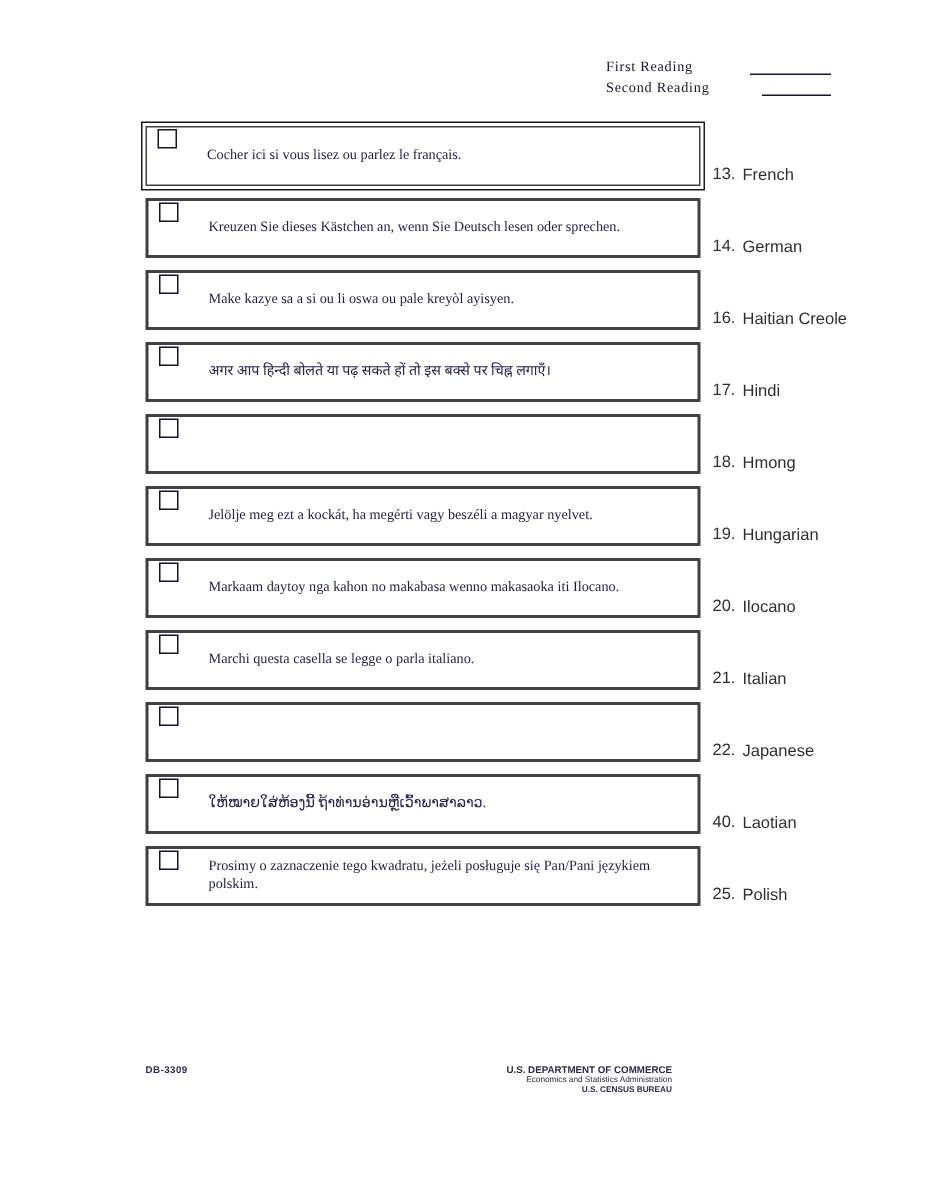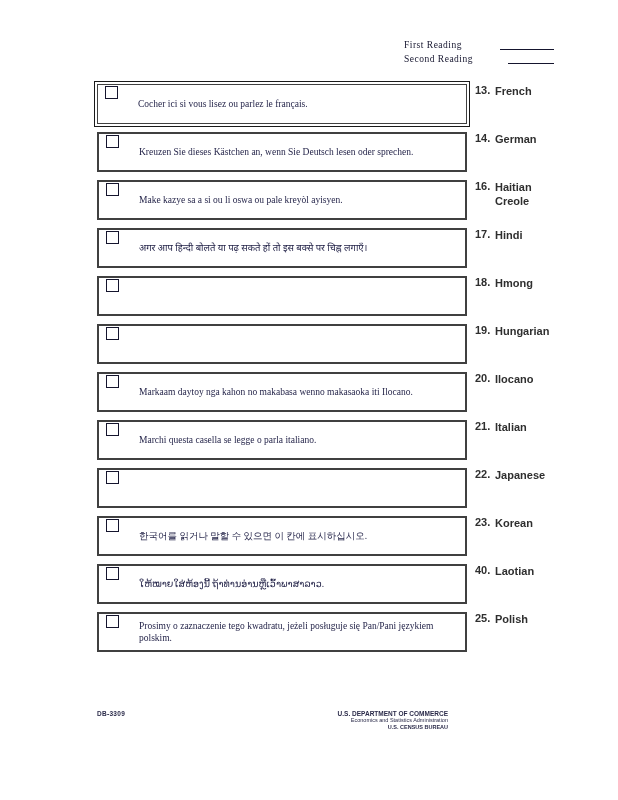--- a/index.html
+++ b/index.html
@@ -70,24 +70,24 @@
     background: #fff;
   }
   .card-text {
     font-size: 9.5px;
     line-height: 12px;
     color: #1f1f45;
   }
   .label {
     margin-left: 8px;
     display: flex;
-    align-items: flex-start;
+    align-items: flex-end;
     font-family: "Liberation Sans", sans-serif;
     font-size: 11px;
-    font-weight: 700;
+    font-weight: 400;
     color: #2f2f2f;
   }
   .label-inner { display: flex; gap: 4px; }
   .label-num { min-width: 16px; white-space: nowrap; }
   .label-name { width: 72px; line-height: 14px; }
 
   
   .footer {
     position: absolute;
     top: 710px;
@@ -183,20 +183,21 @@
         <span class="label-inner">
           <span class="label-num">18.</span>
           <span class="label-name">Hmong</span>
         </span>
       </div>
     </div>
 
     <div class="row">
       <div class="card">
         <span class="checkbox"></span>
+        <span class="card-text">Jelölje meg ezt a kockát, ha megérti vagy beszéli a magyar nyelvet.</span>
       </div>
       <div class="label">
         <span class="label-inner">
           <span class="label-num">19.</span>
           <span class="label-name">Hungarian</span>
         </span>
       </div>
     </div>
 
     <div class="row">
@@ -230,32 +231,20 @@
         <span class="checkbox"></span>
       </div>
       <div class="label">
         <span class="label-inner">
           <span class="label-num">22.</span>
           <span class="label-name">Japanese</span>
         </span>
       </div>
     </div>
 
-    <div class="row">
-      <div class="card">
-        <span class="checkbox"></span>
-        <span class="card-text">한국어를 읽거나 말할 수 있으면 이 칸에 표시하십시오.</span>
-      </div>
-      <div class="label">
-        <span class="label-inner">
-          <span class="label-num">23.</span>
-          <span class="label-name">Korean</span>
-        </span>
-      </div>
-    </div>
 
     <div class="row">
       <div class="card">
         <span class="checkbox"></span>
         <span class="card-text">ໃຫ້ໝາຍໃສ່ຫ້ອງນີ້ ຖ້າທ່ານອ່ານຫຼືເວົ້າພາສາລາວ.</span>
       </div>
       <div class="label">
         <span class="label-inner">
           <span class="label-num">40.</span>
           <span class="label-name">Laotian</span>

